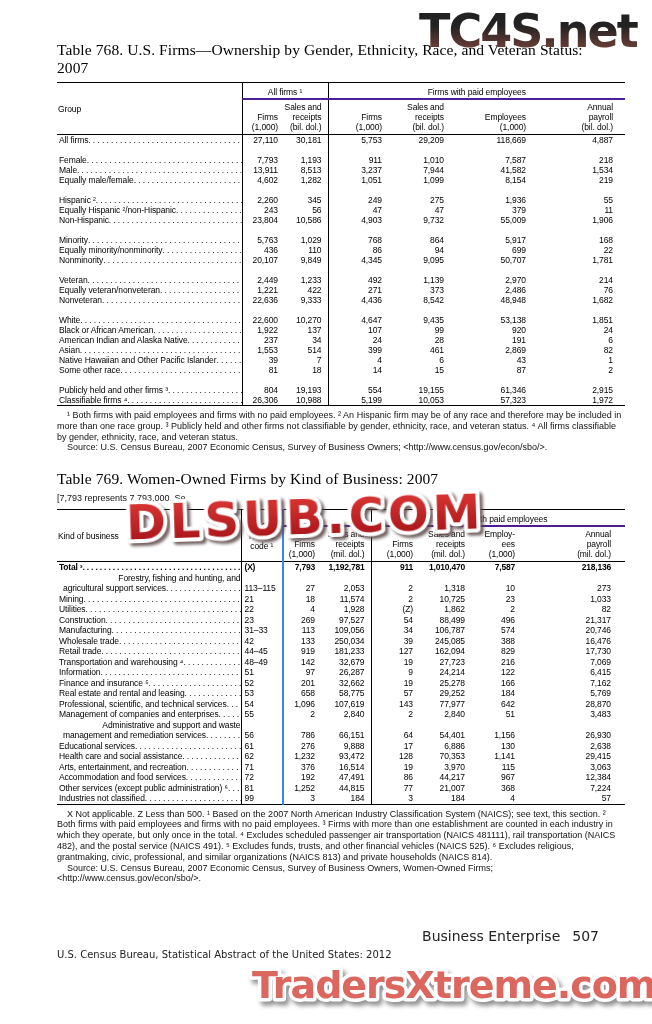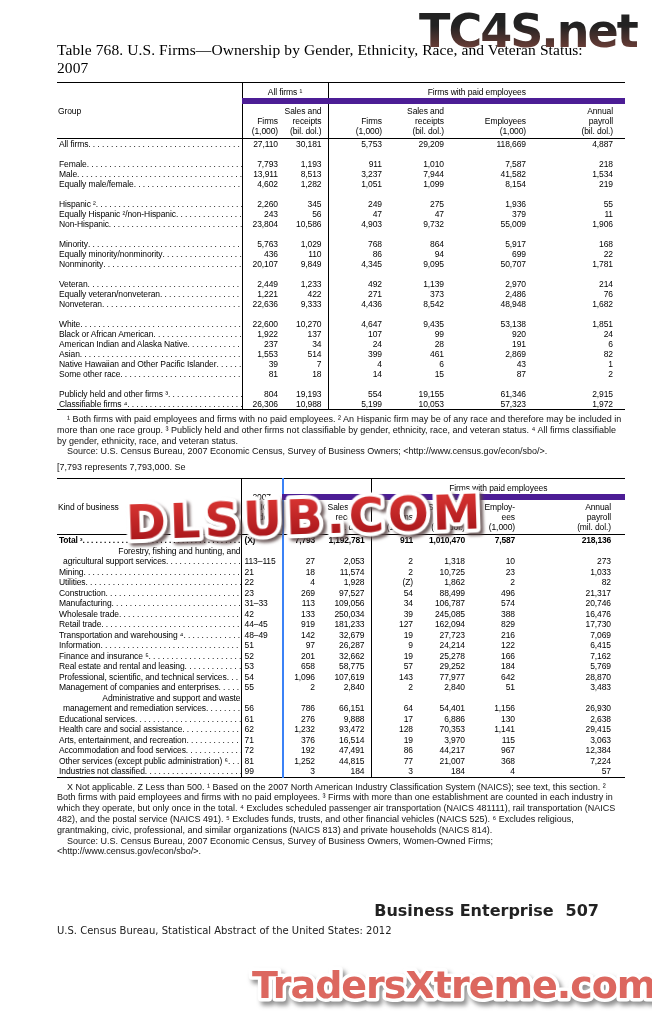--- a/index.html
+++ b/index.html
@@ -14,21 +14,21 @@
   #t769-title{margin-top:17px;width:568px;}
   .headnote{font-size:9px;line-height:11px;margin:5px 0 0 0;width:548px;color:#111;}
 
   
   table.dt{border-collapse:collapse;table-layout:fixed;width:568px;margin-top:5px;
            font-size:8.5px;letter-spacing:-0.1px;color:#000;
            border-top:1.5px solid #000;border-bottom:1.5px solid #000;}
   table.dt thead{border-bottom:1px solid #000;}
   table.dt th{font-weight:normal;font-size:8.5px;}
   th.grouphead{text-align:left;vertical-align:middle;}
-  th.span{text-align:center;vertical-align:bottom;border-bottom:6px solid #4c1d95;
+  th.span{text-align:center;vertical-align:bottom;border-bottom:2px solid #4c1d95;
           padding:2px 0 1px 0;line-height:10px;height:12px;}
   th.ch{text-align:right;vertical-align:bottom;padding:2px 6px 2px 0;line-height:10px;}
   th.naicshead{text-align:center;vertical-align:middle;line-height:10px;}
   td.n,th.c6,th.d6{}
   td.n{text-align:right;padding:0 6px 0 0;vertical-align:bottom;}
   #t768 td.c6,#t768 th.c6{padding-right:12px;}
   #t769 td.d6,#t769 th.d6{padding-right:14px;}
   td.naics{text-align:left;padding:0 2px 0 3px;vertical-align:bottom;}
   .vl{border-left:1px solid #000;}
   .vr{border-right:2px solid #3b82f6;}
@@ -43,21 +43,21 @@
   .lbltext{white-space:nowrap;}
   .dots{flex:1;overflow:hidden;white-space:nowrap;}
   .dots::after{content:" . . . . . . . . . . . . . . . . . . . . . . . . . . . . . . . . . . . . . . . . . . . . . . . . . . . . . . . . . . . . . . . . . . . . . . . .";}
 
   
   .fnblock{margin-top:4px;}
   .fn{font-size:9px;line-height:10.8px;margin:0;text-indent:10px;color:#111;}
 
   
   .page-footer{margin-top:44px;text-align:right;padding-right:26px;
-               font-family:"DejaVu Sans",sans-serif;font-size:16px;font-weight:bold;color:#222;}
+               font-family:"DejaVu Sans",sans-serif;font-size:14px;font-weight:normal;color:#222;}
   .page-footer .pgnum{padding-left:12px;}
   .credit{margin-top:5px;font-family:"DejaVu Sans",sans-serif;font-size:10px;color:#222;}
 
   
   .wm{position:absolute;pointer-events:none;}
   .wm svg{overflow:visible;display:block;}
   #wm-top{top:3px;right:-5px;}
   #wm-mid{top:486px;left:118px;transform:rotate(-1.8deg);}
   #wm-bot{top:952px;left:250px;}
   #wm-mid svg text{filter:drop-shadow(3px 3px 1.5px rgba(90,70,70,0.85));}
@@ -447,20 +447,21 @@
             <td class="n c6">1,972</td>
           </tr>
         </tbody>
     </table>
 
     <div class="fnblock">
       <p class="fn">¹ Both firms with paid employees and firms with no paid employees. ² An Hispanic firm may be of any race and therefore may be included in more than one race group. ³ Publicly held and other firms not classifiable by gender, ethnicity, race, and veteran status. ⁴ All firms classifiable by gender, ethnicity, race, and veteran status.</p>
       <p class="fn">Source: U.S. Census Bureau, 2007 Economic Census, Survey of Business Owners; &lt;http://www.census.gov/econ/sbo/&gt;.</p>
     </div>
 
+    <h1 class="tbl-title" id="t769-title">Table 769. Women-Owned Firms by Kind of Business: 2007</h1>
     <p class="headnote">[7,793 represents 7,793,000. Se</p>
 
     <table class="dt" id="t769">
       <colgroup>
         <col style="width:184px">
           <col style="width:42px">
           <col style="width:38px">
           <col style="width:50px">
         <col style="width:48px">
           <col style="width:52px">

